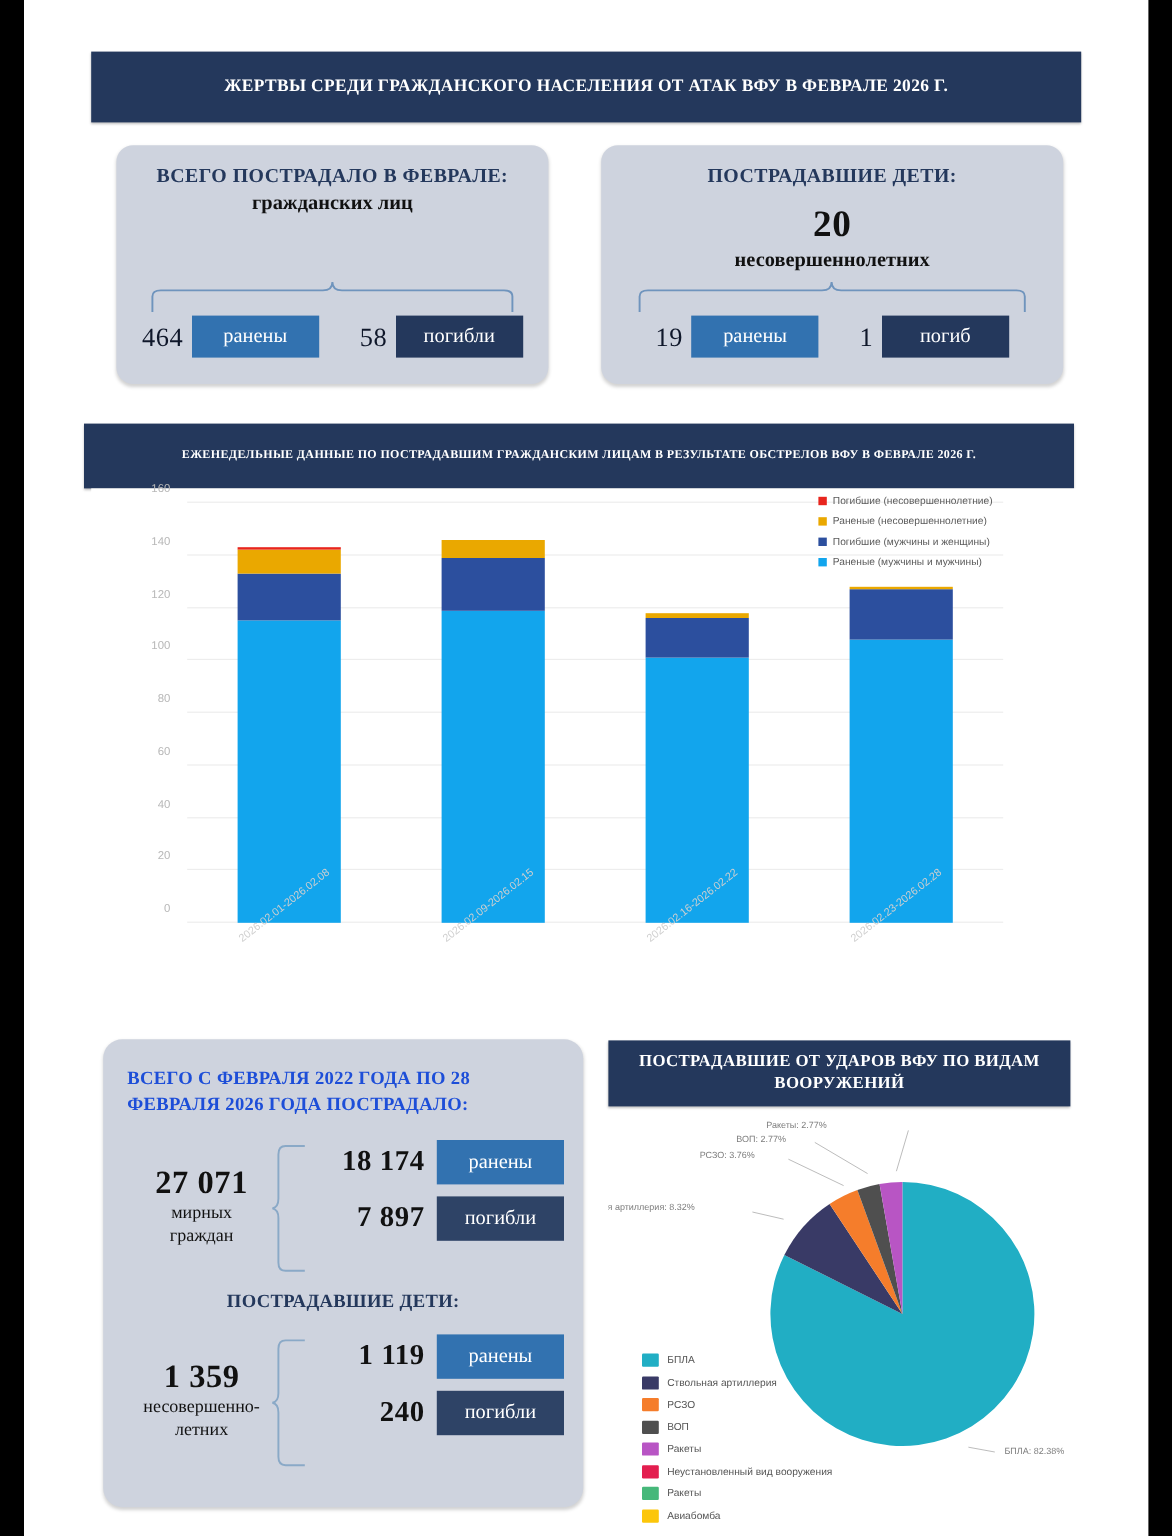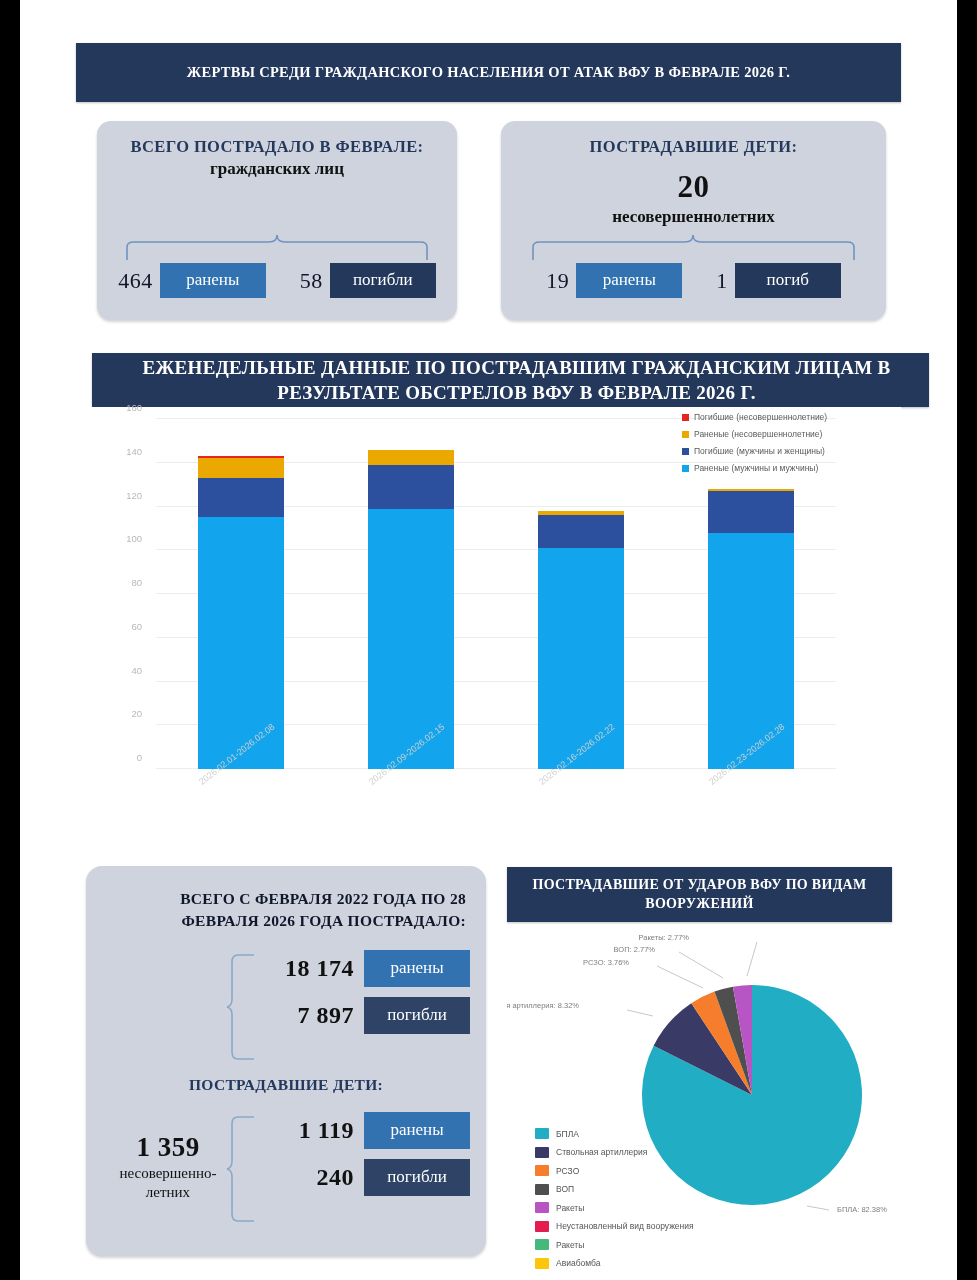--- a/index.html
+++ b/index.html
@@ -14,21 +14,21 @@
   }
   
   .banner{
     background:#24385c;color:#ffffff;text-align:center;
     font-family:"Liberation Serif",serif;font-weight:bold;
     letter-spacing:.3px;line-height:1.32;
     display:flex;align-items:center;justify-content:center;
     box-shadow:0 1px 2px rgba(0,0,0,.25);
   }
   #main-title{position:absolute;left:56px;top:43px;width:825px;height:59px;font-size:14.5px;}
-  #weekly-title{position:absolute;left:72px;top:353px;width:825px;height:54px;font-size:19px;padding-left:12px;}
+  #weekly-title{position:absolute;left:50px;top:353px;width:825px;height:54px;font-size:10px;}
   #weapons-title{position:absolute;left:487px;top:867px;width:385px;height:55px;font-size:14px;}
 
   
   .card{
     position:absolute;background:#ced3de;border-radius:14px;
     box-shadow:0 2px 3px rgba(0,0,0,.18);
   }
   #card-total{left:77px;top:121px;width:360px;height:199px;}
   #card-children{left:481px;top:121px;width:385px;height:199px;}
 
@@ -84,21 +84,21 @@
     font-family:"Liberation Sans",sans-serif;font-size:8.5px;color:#5a5a5a;
     white-space:nowrap;
   }
 
   
   #card-cumulative{
     position:absolute;left:66px;top:866px;width:400px;height:390px;
     background:#ced3de;border-radius:16px;box-shadow:0 2px 3px rgba(0,0,0,.18);
   }
   .cum-head{
-    text-align:right;color:#0f172a;font-weight:bold;font-size:15.5px;
+    text-align:left;color:#1d4ed8;font-weight:bold;font-size:15.5px;
     line-height:1.42;padding:22px 20px 0 20px;letter-spacing:.3px;
   }
   .cum-block{position:relative;margin-top:14px;height:120px;}
   .cum-total{
     position:absolute;left:22px;top:24px;width:120px;text-align:center;
   }
   .cum-total .n{font-size:27px;font-weight:bold;color:#111;letter-spacing:.5px;}
   .cum-total .t{font-size:15px;color:#111;line-height:1.15;margin-top:2px;}
   .cum-brace{position:absolute;left:140px;top:6px;}
   .cum-rows{position:absolute;left:172px;top:4px;}
@@ -111,21 +111,21 @@
   .cum-pill.blue{background:#3272b0;}
   .cum-pill.navy{background:#2e4366;}
   .cum-sub-head{
     text-align:center;color:#24385c;font-weight:bold;font-size:15.5px;
     margin-top:10px;letter-spacing:.3px;
   }
 
   
   #pie-area{position:absolute;left:487px;top:930px;width:400px;height:330px;background:#fff;}
   .pie-legend{position:absolute;left:28px;top:198px;}
-  .pl-row{display:flex;align-items:center;margin-bottom:7.5px;}
+  .pl-row{display:flex;align-items:flex-start;margin-bottom:7.5px;}
   .pl-sw{width:14px;height:11px;margin-right:7px;flex:none;border-radius:1px;}
   .pl-tx{font-family:"Liberation Sans",sans-serif;font-size:8.5px;color:#555;white-space:nowrap;}
 </style>
 </head>
 <body>
 
 <div class="page">
 
   <div class="banner" id="main-title">ЖЕРТВЫ СРЕДИ ГРАЖДАНСКОГО НАСЕЛЕНИЯ ОТ АТАК ВФУ В ФЕВРАЛЕ 2026 Г.</div>
 
@@ -233,20 +233,25 @@
   <div class="xlab" style="left: 121px; top: 372px;">2026.02.01-2026.02.08</div>
       <div class="xlab" style="left: 291px; top: 372px;">2026.02.09-2026.02.15</div>
       <div class="xlab" style="left: 461px; top: 372px;">2026.02.16-2026.02.22</div>
       <div class="xlab" style="left: 631px; top: 372px;">2026.02.23-2026.02.28</div>
     </div>
 
   <div id="card-cumulative">
     <div class="cum-head">ВСЕГО С ФЕВРАЛЯ 2022 ГОДА ПО 28 ФЕВРАЛЯ 2026 ГОДА ПОСТРАДАЛО:</div>
 
     <div class="cum-block">
+      <div class="cum-total">
+        <div class="n">27 071</div>
+        <div class="t">мирных</div>
+        <div class="t">граждан</div>
+      </div>
       <svg class="cum-brace" width="30" height="110" viewBox="0 0 30 110">
         <path d="M28 3 L12 3 Q6 3 6 10 L6 47 Q6 54 1 55 Q6 56 6 63 L6 100 Q6 107 12 107 L28 107" fill="none" stroke="#8aa9c7" stroke-width="1.6"></path>
       </svg>
       <div class="cum-rows">
         <div class="cum-row">
           <span class="cum-num">18 174</span>
           <span class="cum-pill blue">ранены</span>
         </div>
         <div class="cum-row">
           <span class="cum-num">7 897</span>

